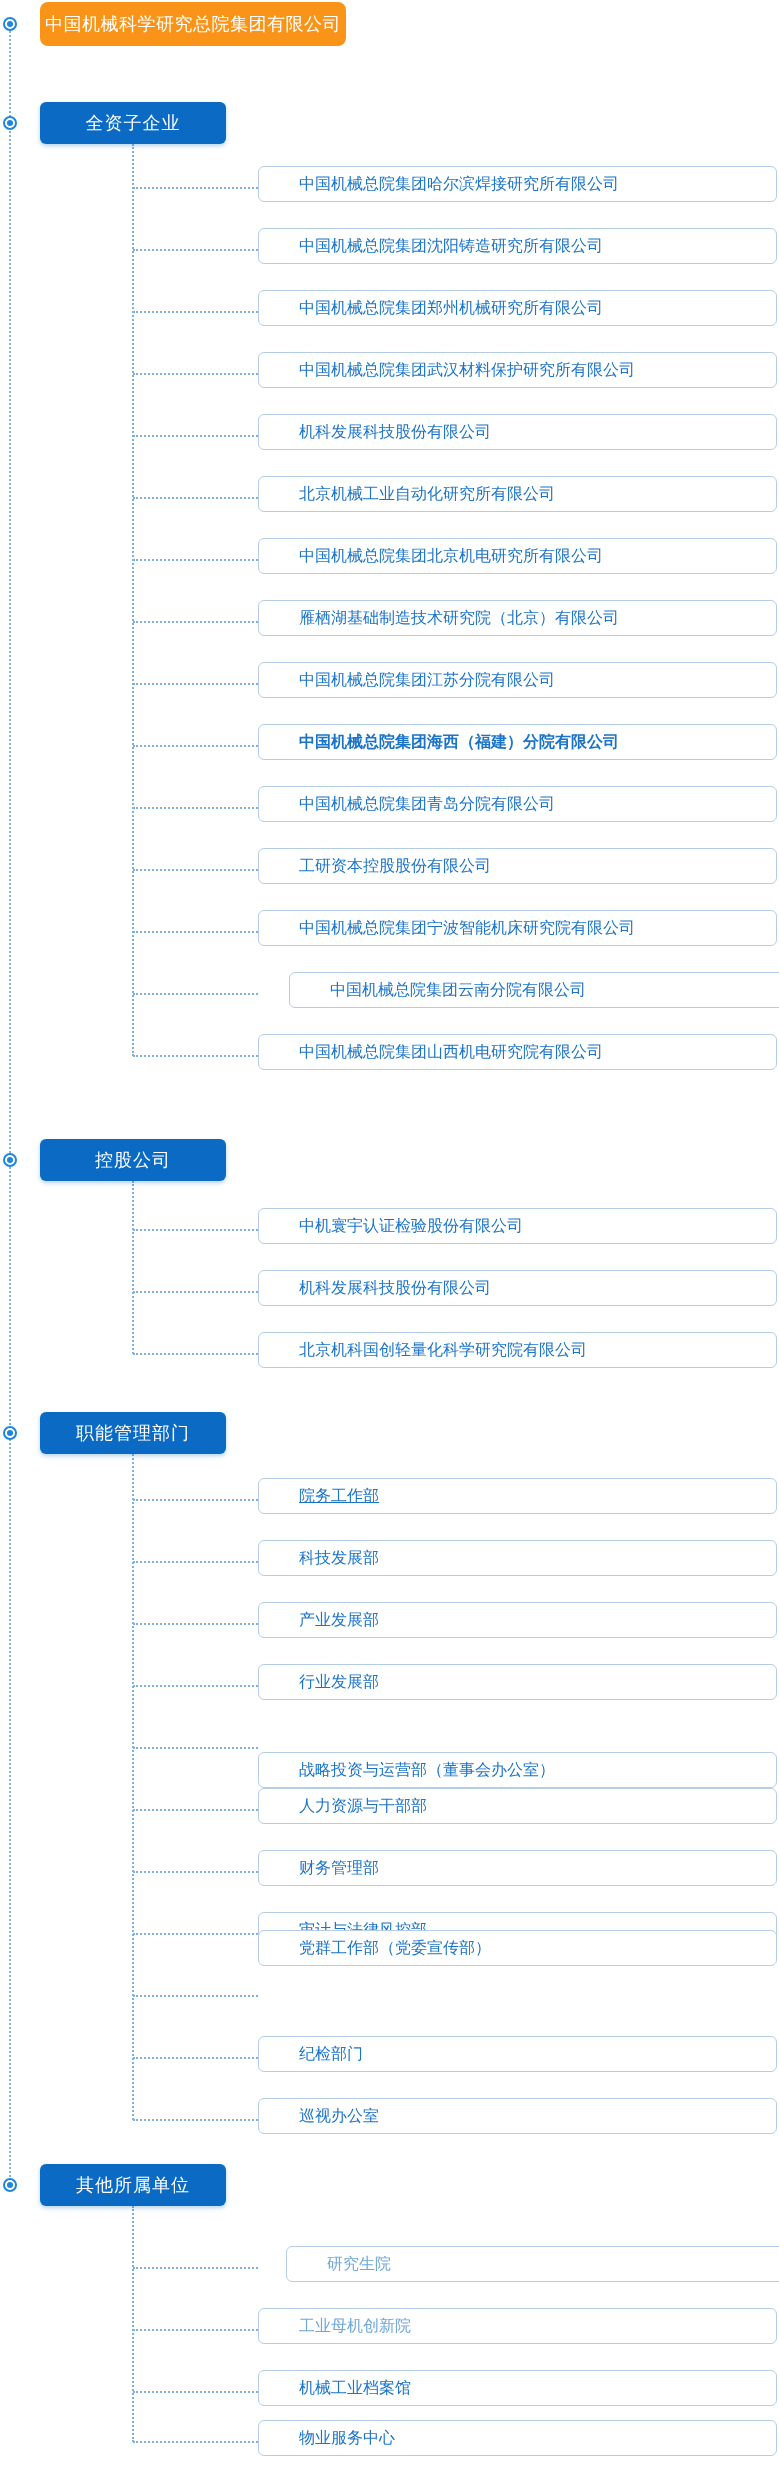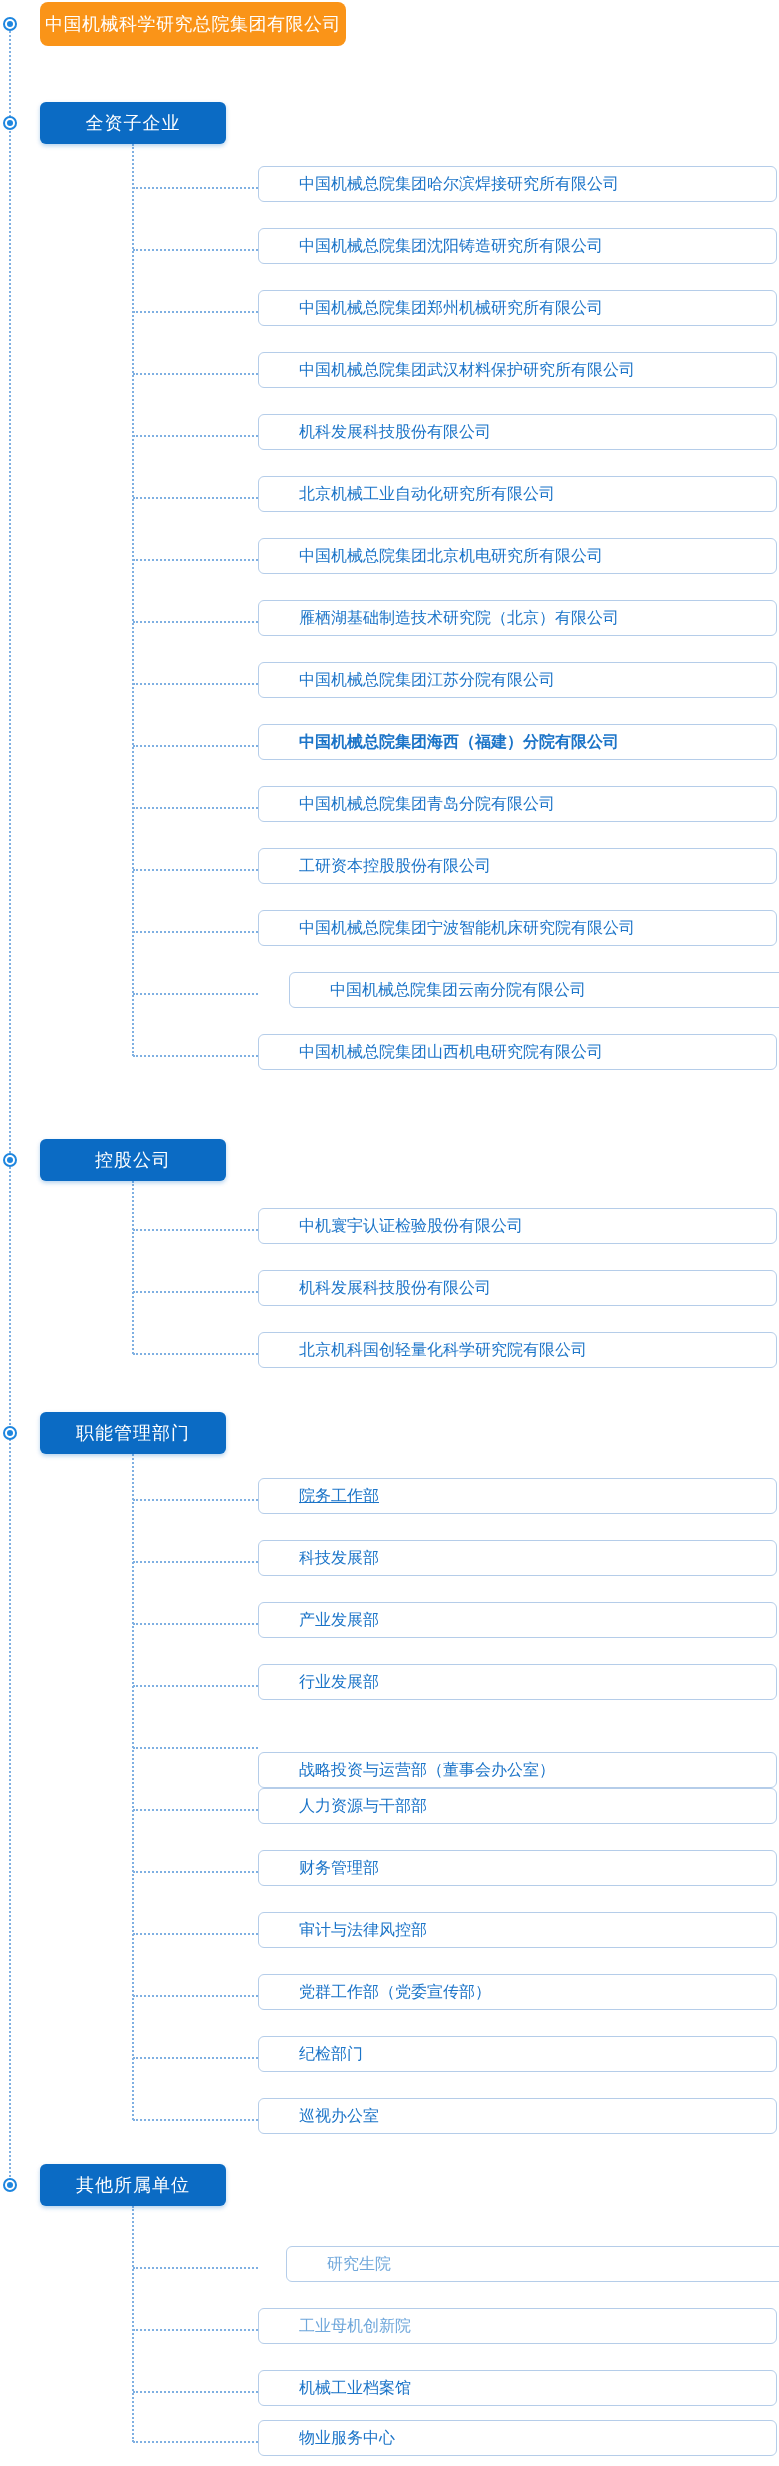--- a/index.html
+++ b/index.html
@@ -119,21 +119,21 @@
     <div class="item-box" style="top: 1664px;">行业发展部</div>
     <div class="doth" style="left: 133px; top: 1747px; width: 125px;"></div>
     <div class="item-box" style="top: 1726px; margin-top: 26px;">战略投资与运营部（董事会办公室）</div>
     <div class="doth" style="left: 133px; top: 1809px; width: 125px;"></div>
     <div class="item-box" style="top: 1788px;">人力资源与干部部</div>
     <div class="doth" style="left: 133px; top: 1871px; width: 125px;"></div>
     <div class="item-box" style="top: 1850px;">财务管理部</div>
     <div class="doth" style="left: 133px; top: 1933px; width: 125px;"></div>
     <div class="item-box" style="top: 1912px;">审计与法律风控部</div>
     <div class="doth" style="left: 133px; top: 1995px; width: 125px;"></div>
-    <div class="item-box" style="top: 1974px;">党群工作部（党委宣传部）</div>
+    <div class="item-box" style="top: 1930px;">党群工作部（党委宣传部）</div>
     <div class="doth" style="left: 133px; top: 2057px; width: 125px;"></div>
     <div class="item-box" style="top: 2036px;">纪检部门</div>
     <div class="doth" style="left: 133px; top: 2119px; width: 125px;"></div>
     <div class="item-box" style="top: 2098px;">巡视办公室</div>
     <span class="node-icon" style="left: 3px; top: 2178px;">
       <i></i>
     </span>
     <div class="sec-box" style="top: 2164px;">其他所属单位</div>
     <div class="dotv" style="left: 132px; top: 2206px; height: 236px;"></div>
     <div class="doth" style="left: 133px; top: 2267px; width: 125px;"></div>

